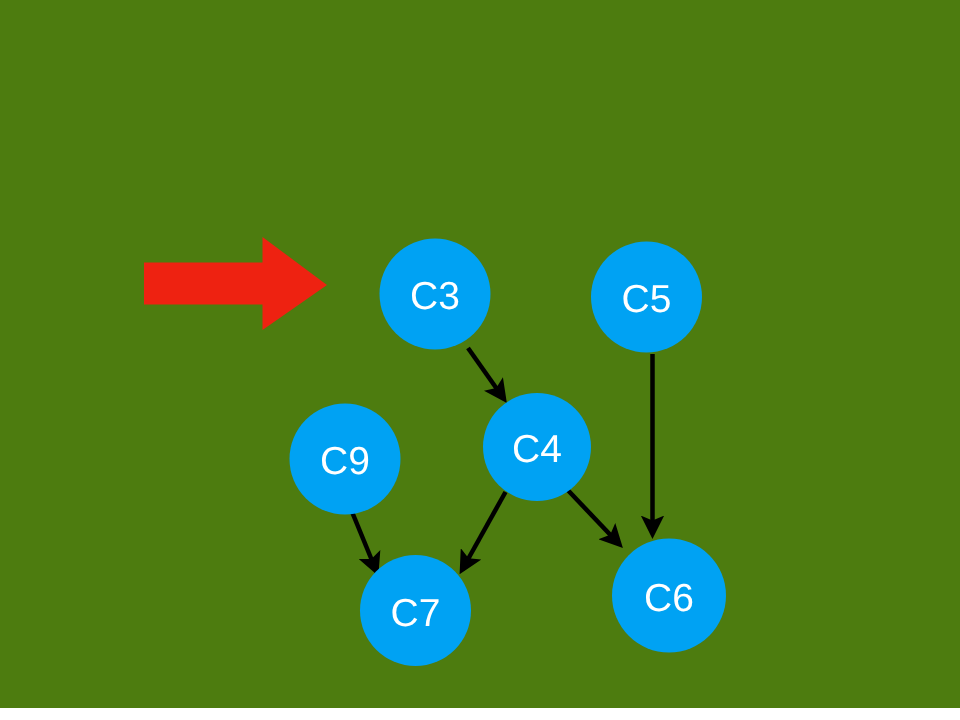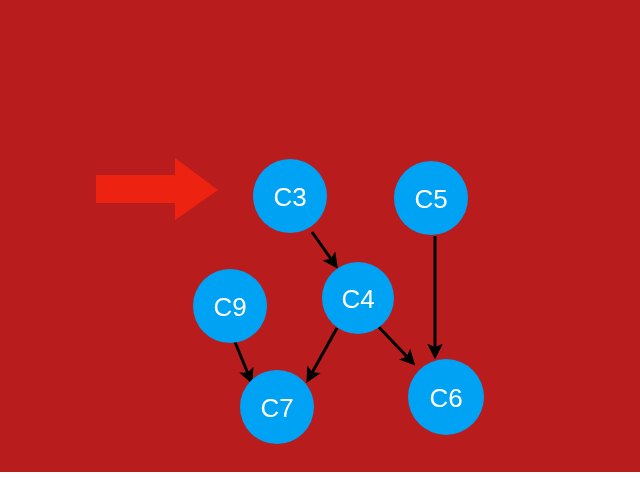--- a/index.html
+++ b/index.html
@@ -10,21 +10,21 @@
   body {
     width: 640px;
     height: 480px;
     overflow: hidden;
     font-family: "Liberation Sans", sans-serif;
   }
   #canvas-root {
     position: relative;
     width: 640px;
     height: 472px;
-    background: #b91c1c;
+    background: #4d7c0f;
   }
   #graph-svg {
     position: absolute;
     top: 0;
     left: 0;
     width: 640px;
     height: 480px;
     display: block;
   }
   .node-label {

